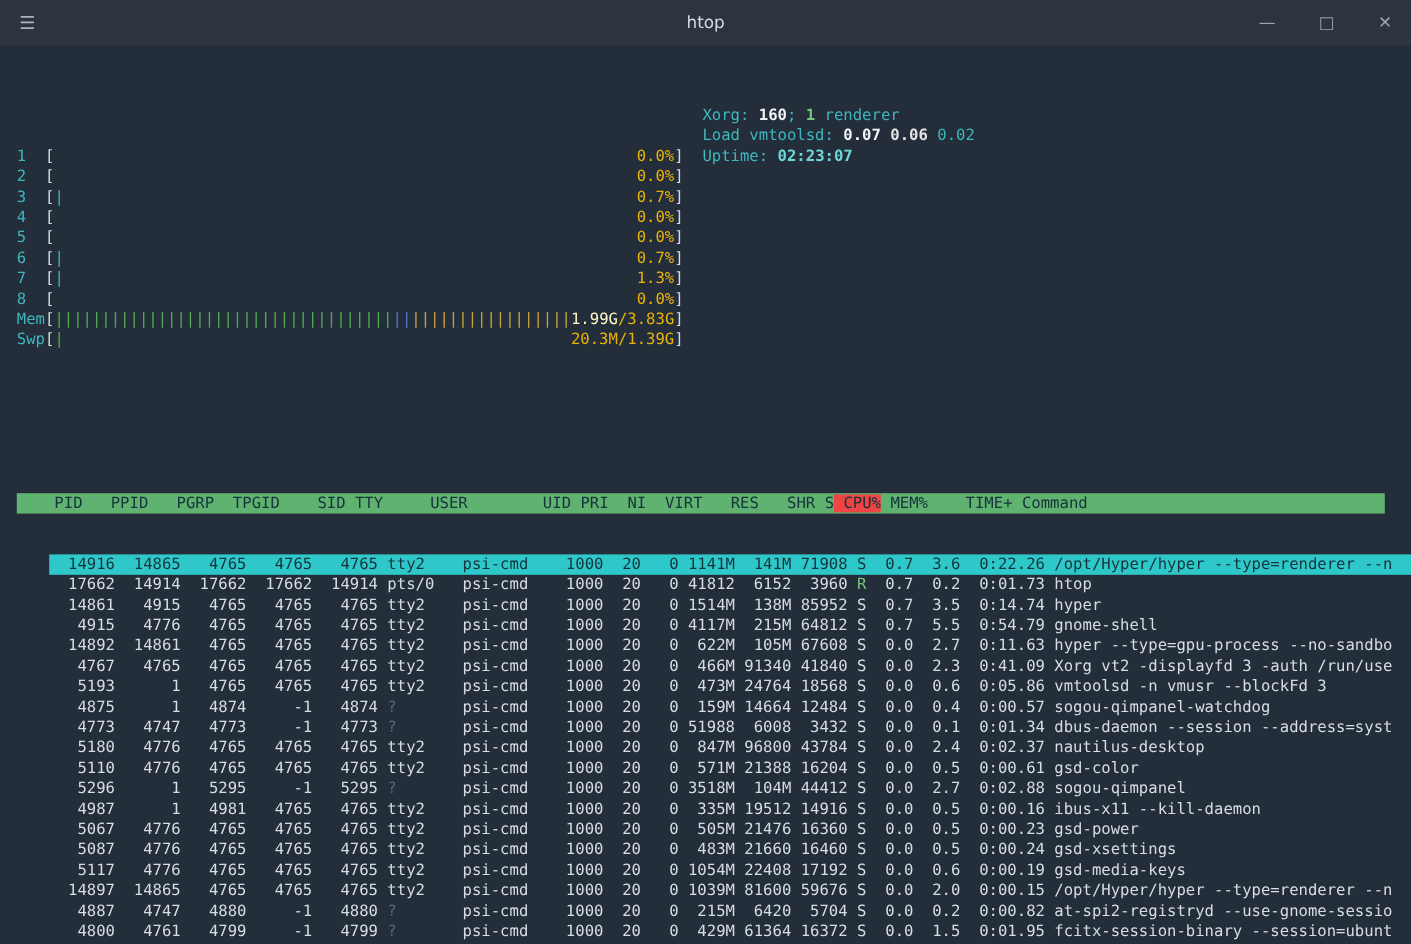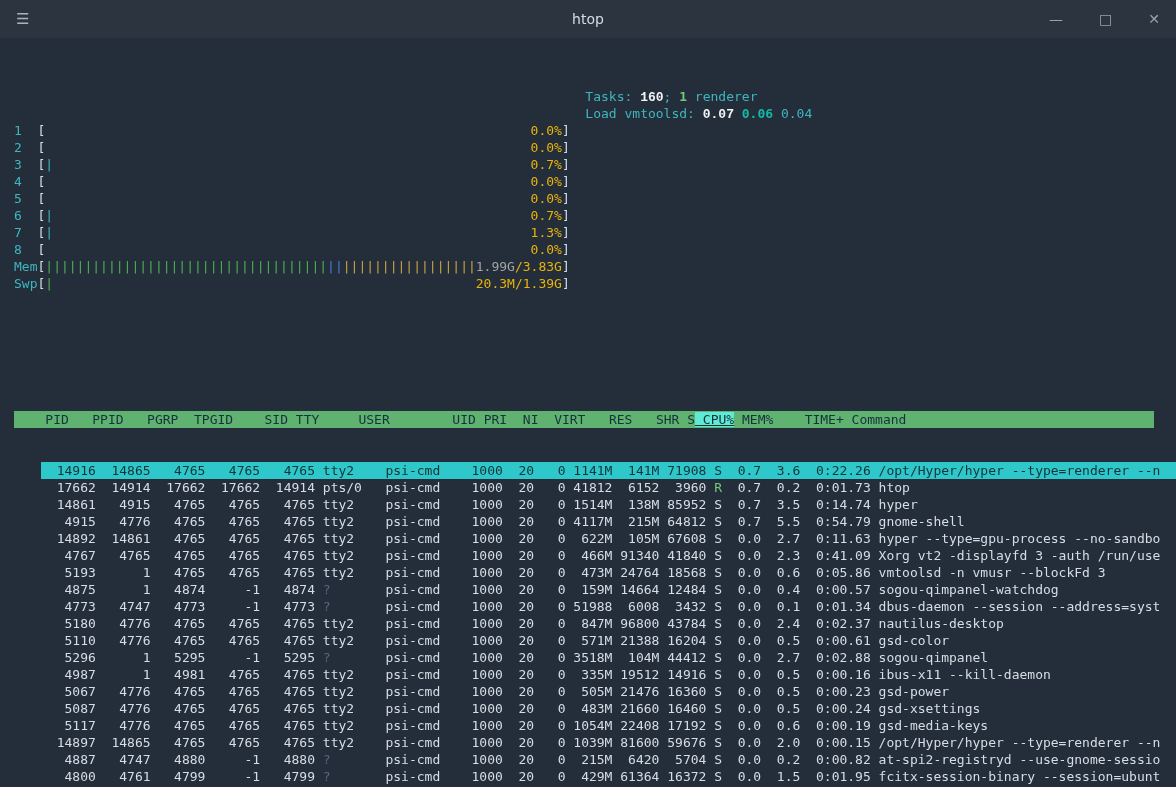--- a/index.html
+++ b/index.html
@@ -16,52 +16,52 @@
   .top { position:relative; }
   .mline { height:17px; }
   .lbl  { color:#3eb6bd; }
   .grayt{ color:#eab308; }
   .dimt { color:#516880; }
   .grnt { color:#74c77b; }
   .bar-g{ color:#4fae54; }
   .bar-b{ color:#4a7bd0; }
   .bar-y{ color:#c7a33f; }
   .bar-c{ color:#3eb6bd; }
-  .memused { color:#a3a3a3; }
+  .memused { color:#fef9c3; }
 
   .sysinfo { position:absolute; left:73ch; top:0; color:#3eb6bd; }
   .sysinfo div { height:17px; }
   .b { font-weight:bold; }
-  .w { color:#f0f4f7;font-family:Liberation Mono, monospace; }
-  .t5 { color:#14b8a6; }
+  .w { color:#f0f4f7; }
+  .t5 { color:#e5e5e5; }
   .up { color:#6fd8dc; }
 
   .thead { width:1140px; height:17px; background:#60b271; color:#15333b; }
-  .thead .sortcol { background:#5eead4;text-decoration:underline; }
+  .thead .sortcol { background:#ef4444; }
   .row { width:1176px; height:17px;margin-left:27px; }
   .row.sel { background:#2fc8ca; }
   .row.sel span { color:#15333b; }
 </style>
 </head>
 <body>
 
 <div class="titlebar">
   <span class="hamburger">☰</span>
   <span class="title">htop</span>
   <span class="controls">
     <span>—</span>
     <span>□</span>
     <span>✕</span>
   </span>
 </div>
 
 <div class="term">
   <div class="top">
     <div id="meters"><div class="mline"><span class="lbl">1  </span><span>[</span><span class="grayt">                                                              0.0%</span><span>]</span></div><div class="mline"><span class="lbl">2  </span><span>[</span><span class="grayt">                                                              0.0%</span><span>]</span></div><div class="mline"><span class="lbl">3  </span><span>[</span><span class="bar-c">|</span><span class="grayt">                                                             0.7%</span><span>]</span></div><div class="mline"><span class="lbl">4  </span><span>[</span><span class="grayt">                                                              0.0%</span><span>]</span></div><div class="mline"><span class="lbl">5  </span><span>[</span><span class="grayt">                                                              0.0%</span><span>]</span></div><div class="mline"><span class="lbl">6  </span><span>[</span><span class="bar-c">|</span><span class="grayt">                                                             0.7%</span><span>]</span></div><div class="mline"><span class="lbl">7  </span><span>[</span><span class="bar-c">|</span><span class="grayt">                                                             1.3%</span><span>]</span></div><div class="mline"><span class="lbl">8  </span><span>[</span><span class="grayt">                                                              0.0%</span><span>]</span></div><div class="mline"><span class="lbl">Mem</span><span>[</span><span class="bar-g">||||||||||||||||||||||||||||||||||||</span><span class="bar-b">||</span><span class="bar-y">|||||||||||||||||</span><span class="memused">1.99G</span><span class="grayt">/3.83G</span><span>]</span></div><div class="mline"><span class="lbl">Swp</span><span>[</span><span class="bar-g">|</span><span class="grayt">                                                      20.3M/1.39G</span><span>]</span></div></div>
-    <div class="sysinfo" id="sysinfo"><div><span>Tasks: </span><span class="b w">160</span><span>; </span><span class="b grnt">1</span><span> renderer</span></div><div><span>Load vmtoolsd: </span><span class="b w">0.07</span><span> </span><span class="b t5">0.06</span><span> </span><span>0.04</span></div></div>
+    <div class="sysinfo" id="sysinfo"><div><span>Xorg: </span><span class="b w">160</span><span>; </span><span class="b grnt">1</span><span> renderer</span></div><div><span>Load vmtoolsd: </span><span class="b w">0.07</span><span> </span><span class="b t5">0.06</span><span> </span><span>0.02</span></div><div><span>Uptime: </span><span class="b up">02:23:07</span></div></div>
   </div>
   <div>
     <div class="thead" id="thead"><span>    PID</span><span>   PPID</span><span>   PGRP</span><span>  TPGID</span><span>    SID</span><span> TTY     </span><span>USER      </span><span>  UID</span><span> PRI</span><span>  NI</span><span>  VIRT</span><span>   RES</span><span>   SHR</span><span> S</span><span class="sortcol"> CPU%</span><span> MEM%</span><span>    TIME+</span><span> Command</span></div>
     <div id="tbody"><div class="row sel"><span>  14916</span><span>  14865</span><span>   4765</span><span>   4765</span><span>   4765</span><span> tty2    </span><span>psi-cmd   </span><span> 1000</span><span>  20</span><span>   0</span><span> 1141M</span><span>  141M</span><span> 71908</span><span> S</span><span>  0.7</span><span>  3.6</span><span>  0:22.26</span><span> /opt/Hyper/hyper --type=renderer --n</span></div><div class="row"><span>  17662</span><span>  14914</span><span>  17662</span><span>  17662</span><span>  14914</span><span> pts/0   </span><span>psi-cmd   </span><span> 1000</span><span>  20</span><span>   0</span><span> 41812</span><span>  6152</span><span>  3960</span><span class="grnt"> R</span><span>  0.7</span><span>  0.2</span><span>  0:01.73</span><span> htop</span></div><div class="row"><span>  14861</span><span>   4915</span><span>   4765</span><span>   4765</span><span>   4765</span><span> tty2    </span><span>psi-cmd   </span><span> 1000</span><span>  20</span><span>   0</span><span> 1514M</span><span>  138M</span><span> 85952</span><span> S</span><span>  0.7</span><span>  3.5</span><span>  0:14.74</span><span> hyper</span></div><div class="row"><span>   4915</span><span>   4776</span><span>   4765</span><span>   4765</span><span>   4765</span><span> tty2    </span><span>psi-cmd   </span><span> 1000</span><span>  20</span><span>   0</span><span> 4117M</span><span>  215M</span><span> 64812</span><span> S</span><span>  0.7</span><span>  5.5</span><span>  0:54.79</span><span> gnome-shell</span></div><div class="row"><span>  14892</span><span>  14861</span><span>   4765</span><span>   4765</span><span>   4765</span><span> tty2    </span><span>psi-cmd   </span><span> 1000</span><span>  20</span><span>   0</span><span>  622M</span><span>  105M</span><span> 67608</span><span> S</span><span>  0.0</span><span>  2.7</span><span>  0:11.63</span><span> hyper --type=gpu-process --no-sandbo</span></div><div class="row"><span>   4767</span><span>   4765</span><span>   4765</span><span>   4765</span><span>   4765</span><span> tty2    </span><span>psi-cmd   </span><span> 1000</span><span>  20</span><span>   0</span><span>  466M</span><span> 91340</span><span> 41840</span><span> S</span><span>  0.0</span><span>  2.3</span><span>  0:41.09</span><span> Xorg vt2 -displayfd 3 -auth /run/use</span></div><div class="row"><span>   5193</span><span>      1</span><span>   4765</span><span>   4765</span><span>   4765</span><span> tty2    </span><span>psi-cmd   </span><span> 1000</span><span>  20</span><span>   0</span><span>  473M</span><span> 24764</span><span> 18568</span><span> S</span><span>  0.0</span><span>  0.6</span><span>  0:05.86</span><span> vmtoolsd -n vmusr --blockFd 3</span></div><div class="row"><span>   4875</span><span>      1</span><span>   4874</span><span>     -1</span><span>   4874</span><span class="dimt"> ?       </span><span>psi-cmd   </span><span> 1000</span><span>  20</span><span>   0</span><span>  159M</span><span> 14664</span><span> 12484</span><span> S</span><span>  0.0</span><span>  0.4</span><span>  0:00.57</span><span> sogou-qimpanel-watchdog</span></div><div class="row"><span>   4773</span><span>   4747</span><span>   4773</span><span>     -1</span><span>   4773</span><span class="dimt"> ?       </span><span>psi-cmd   </span><span> 1000</span><span>  20</span><span>   0</span><span> 51988</span><span>  6008</span><span>  3432</span><span> S</span><span>  0.0</span><span>  0.1</span><span>  0:01.34</span><span> dbus-daemon --session --address=syst</span></div><div class="row"><span>   5180</span><span>   4776</span><span>   4765</span><span>   4765</span><span>   4765</span><span> tty2    </span><span>psi-cmd   </span><span> 1000</span><span>  20</span><span>   0</span><span>  847M</span><span> 96800</span><span> 43784</span><span> S</span><span>  0.0</span><span>  2.4</span><span>  0:02.37</span><span> nautilus-desktop</span></div><div class="row"><span>   5110</span><span>   4776</span><span>   4765</span><span>   4765</span><span>   4765</span><span> tty2    </span><span>psi-cmd   </span><span> 1000</span><span>  20</span><span>   0</span><span>  571M</span><span> 21388</span><span> 16204</span><span> S</span><span>  0.0</span><span>  0.5</span><span>  0:00.61</span><span> gsd-color</span></div><div class="row"><span>   5296</span><span>      1</span><span>   5295</span><span>     -1</span><span>   5295</span><span class="dimt"> ?       </span><span>psi-cmd   </span><span> 1000</span><span>  20</span><span>   0</span><span> 3518M</span><span>  104M</span><span> 44412</span><span> S</span><span>  0.0</span><span>  2.7</span><span>  0:02.88</span><span> sogou-qimpanel</span></div><div class="row"><span>   4987</span><span>      1</span><span>   4981</span><span>   4765</span><span>   4765</span><span> tty2    </span><span>psi-cmd   </span><span> 1000</span><span>  20</span><span>   0</span><span>  335M</span><span> 19512</span><span> 14916</span><span> S</span><span>  0.0</span><span>  0.5</span><span>  0:00.16</span><span> ibus-x11 --kill-daemon</span></div><div class="row"><span>   5067</span><span>   4776</span><span>   4765</span><span>   4765</span><span>   4765</span><span> tty2    </span><span>psi-cmd   </span><span> 1000</span><span>  20</span><span>   0</span><span>  505M</span><span> 21476</span><span> 16360</span><span> S</span><span>  0.0</span><span>  0.5</span><span>  0:00.23</span><span> gsd-power</span></div><div class="row"><span>   5087</span><span>   4776</span><span>   4765</span><span>   4765</span><span>   4765</span><span> tty2    </span><span>psi-cmd   </span><span> 1000</span><span>  20</span><span>   0</span><span>  483M</span><span> 21660</span><span> 16460</span><span> S</span><span>  0.0</span><span>  0.5</span><span>  0:00.24</span><span> gsd-xsettings</span></div><div class="row"><span>   5117</span><span>   4776</span><span>   4765</span><span>   4765</span><span>   4765</span><span> tty2    </span><span>psi-cmd   </span><span> 1000</span><span>  20</span><span>   0</span><span> 1054M</span><span> 22408</span><span> 17192</span><span> S</span><span>  0.0</span><span>  0.6</span><span>  0:00.19</span><span> gsd-media-keys</span></div><div class="row"><span>  14897</span><span>  14865</span><span>   4765</span><span>   4765</span><span>   4765</span><span> tty2    </span><span>psi-cmd   </span><span> 1000</span><span>  20</span><span>   0</span><span> 1039M</span><span> 81600</span><span> 59676</span><span> S</span><span>  0.0</span><span>  2.0</span><span>  0:00.15</span><span> /opt/Hyper/hyper --type=renderer --n</span></div><div class="row"><span>   4887</span><span>   4747</span><span>   4880</span><span>     -1</span><span>   4880</span><span class="dimt"> ?       </span><span>psi-cmd   </span><span> 1000</span><span>  20</span><span>   0</span><span>  215M</span><span>  6420</span><span>  5704</span><span> S</span><span>  0.0</span><span>  0.2</span><span>  0:00.82</span><span> at-spi2-registryd --use-gnome-sessio</span></div><div class="row"><span>   4800</span><span>   4761</span><span>   4799</span><span>     -1</span><span>   4799</span><span class="dimt"> ?       </span><span>psi-cmd   </span><span> 1000</span><span>  20</span><span>   0</span><span>  429M</span><span> 61364</span><span> 16372</span><span> S</span><span>  0.0</span><span>  1.5</span><span>  0:01.95</span><span> fcitx-session-binary --session=ubunt</span></div><div class="row"><span>   4814</span><span>      1</span><span>   4814</span><span>     -1</span><span>   4814</span><span class="dimt"> ?       </span><span>psi-cmd   </span><span> 1000</span><span>  20</span><span>   0</span><span> 50060</span><span>  2984</span><span>  2608</span><span> S</span><span>  0.0</span><span>  0.1</span><span>  0:01.69</span><span> dbus-daemon --syslog --fork --print-</span></div></div>
   </div>
   
   
 </div>
 
 </body></html>

